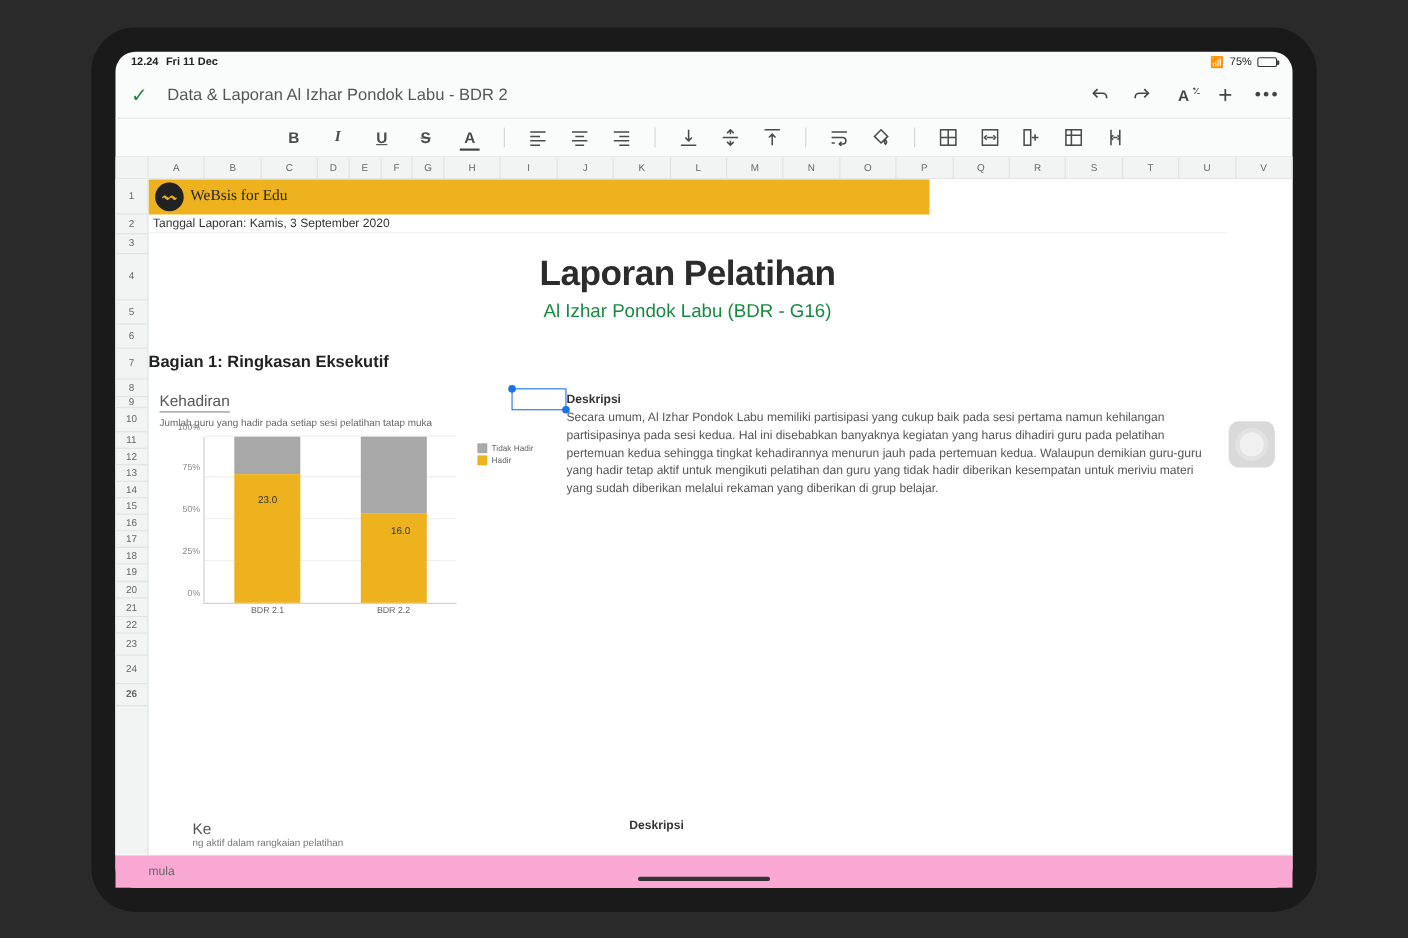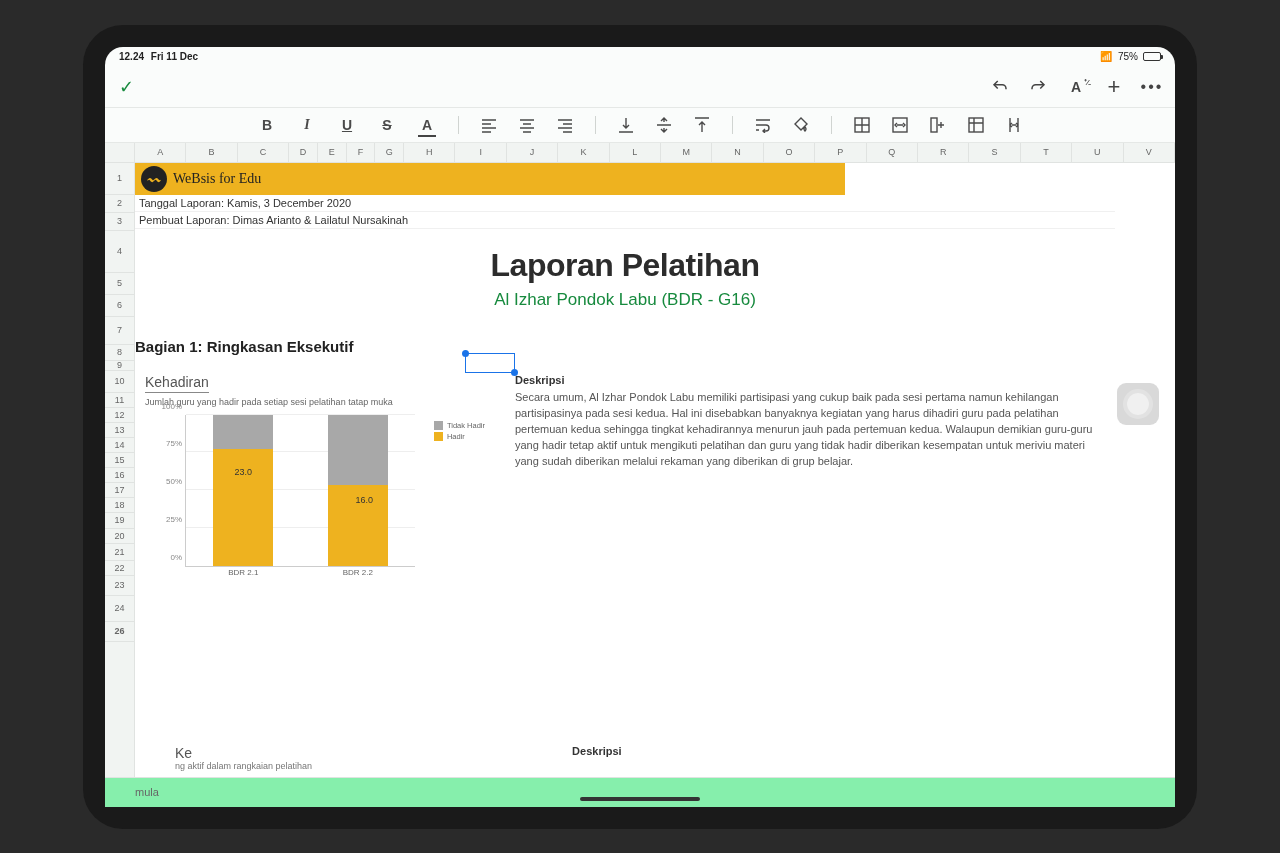--- a/index.html
+++ b/index.html
@@ -197,21 +197,21 @@
 
   
   .bottom-tabs {
     height:30px;
     border-top:1px solid #e0e3e1;
     display:flex;
     align-items:center;
     padding:0 20px;
     font-size:11px;
     color:#666;
-    background:#86efac;
+    background:#f9a8d4;
   }
   .bottom-tabs .tab { padding:0 10px; }
 
   .home-indicator {
     position:absolute;
     bottom:6px; left:50%; transform:translateX(-50%);
     width:120px; height:4px; background:#333; border-radius:3px;
   }
 </style>
 </head>
@@ -227,20 +227,21 @@
     <div class="right">
       <span class="wifi-icon"></span>
       <span>75%</span>
       <span class="battery-box"><span class="battery-fill"></span></span>
     </div>
   </div>
 
   <div class="titlebar">
     <div class="titlebar-left">
       <span class="check-icon">✓</span>
+      <span class="doc-title">Data &amp; Laporan Al Izhar Pondok Labu - BDR 2</span>
     </div>
     <div class="titlebar-right">
       <span class="tb-icon">
           <svg viewBox="0 0 24 24" fill="none" stroke="currentColor" stroke-width="2">
             <path d="M9 14l-5-5 5-5"></path>
             <path d="M4 9h11a5 5 0 0 1 5 5v1"></path>
           </svg>
         </span>
       <span class="tb-icon">
           <svg viewBox="0 0 24 24" fill="none" stroke="currentColor" stroke-width="2">
@@ -364,22 +365,21 @@
       <div class="rh" style="height:20px;font-weight:bold;">26</div>
     </div>
 
     <div class="sheet-content">
       <div class="brand-bar">
         <div class="brand-circle">
             <span>〰</span>
           </div>
         <span class="brand-text">WeBsis for Edu</span>
       </div>
-      <div class="meta-line">Tanggal Laporan: Kamis, 3 December 2020</div>
-      <div class="meta-line">Pembuat Laporan: Dimas Arianto &amp; Lailatul Nursakinah</div>
+      <div class="meta-line">Tanggal Laporan: Kamis, 3 September 2020</div>
 
       <div class="report-title">Laporan Pelatihan</div>
       <div class="report-sub">Al Izhar Pondok Labu (BDR - G16)</div>
 
       <div class="section-h">Bagian 1: Ringkasan Eksekutif</div>
 
       <div class="selected-cell"></div>
 
       <div class="two-col">
         <div class="colA">

